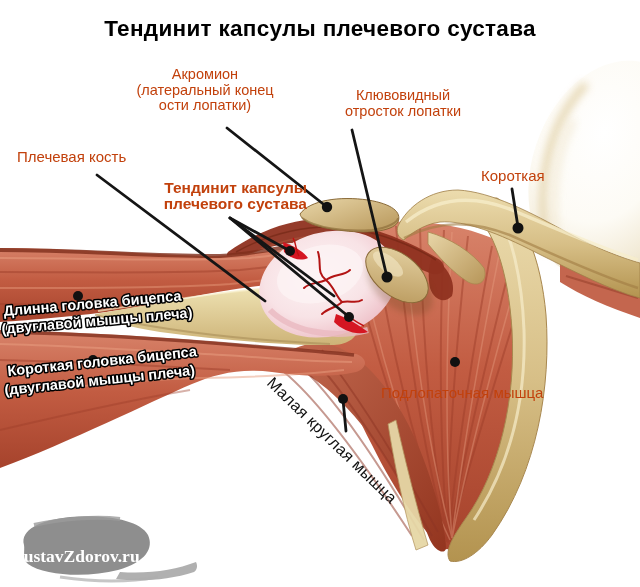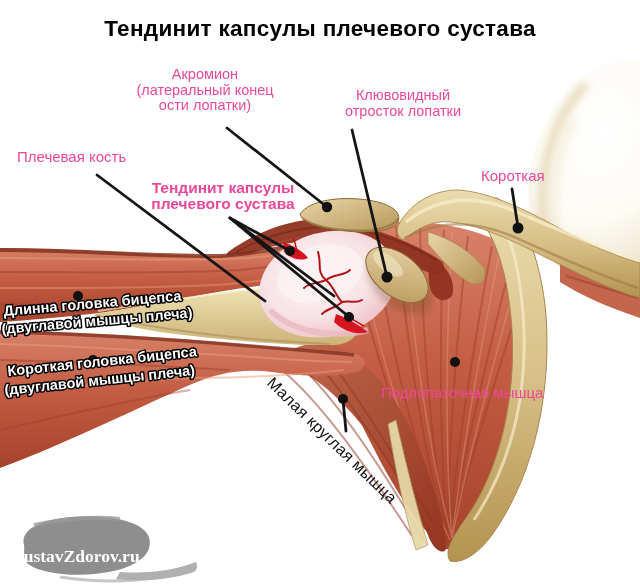--- a/index.html
+++ b/index.html
@@ -1,25 +1,25 @@
 <!DOCTYPE html>
 <html><head>
 <meta charset="utf-8">
 <style>
   html,body{margin:0;padding:0;background:#fff;}
   #stage{position:relative;width:640px;height:587px;background:#fff;overflow:hidden;
          font-family:"Liberation Sans",sans-serif;}
   #artwork{position:absolute;left:0;top:0;}
-  .lbl{position:absolute;color:#ec4899;font-size:14.5px;line-height:15.5px;white-space:pre-line;}
+  .lbl{position:absolute;color:#c2410c;font-size:14.5px;line-height:15.5px;white-space:pre-line;}
   #title{position:absolute;left:0;top:16px;width:640px;text-align:center;
          font-weight:bold;font-size:22.5px;letter-spacing:.3px;color:#000;}
   #acromion-label{left:114px;top:67px;width:182px;text-align:center;}
   #coracoid-label{left:322px;top:88px;width:162px;text-align:center;}
   #humerus-label{left:17px;top:149px;font-size:15px;}
-  #tendinitis-label{left:139px;top:180px;width:168px;text-align:center;
+  #tendinitis-label{left:139px;top:180px;width:168px;text-align:right;
                     font-weight:bold;font-size:15.5px;line-height:15.5px;}
   #clavicle-label{left:481px;top:168px;font-size:15px;}
   #subscapularis-label{left:381px;top:373px;font-size:15px;margin-top:12px;}
   .outlineTxt{font-family:"Liberation Sans",sans-serif;font-weight:bold;font-size:14.5px;
               fill:#fff;stroke:#000;stroke-width:3px;paint-order:stroke;stroke-linejoin:round;}
   .plainTxt16{font-family:"Liberation Sans",sans-serif;font-size:16px;fill:#111;letter-spacing:.3px;}
   .wmTxt{font-family:"Liberation Serif",serif;font-weight:bold;font-size:17.5px;fill:#fff;}
 </style>
 </head>
 <body>

